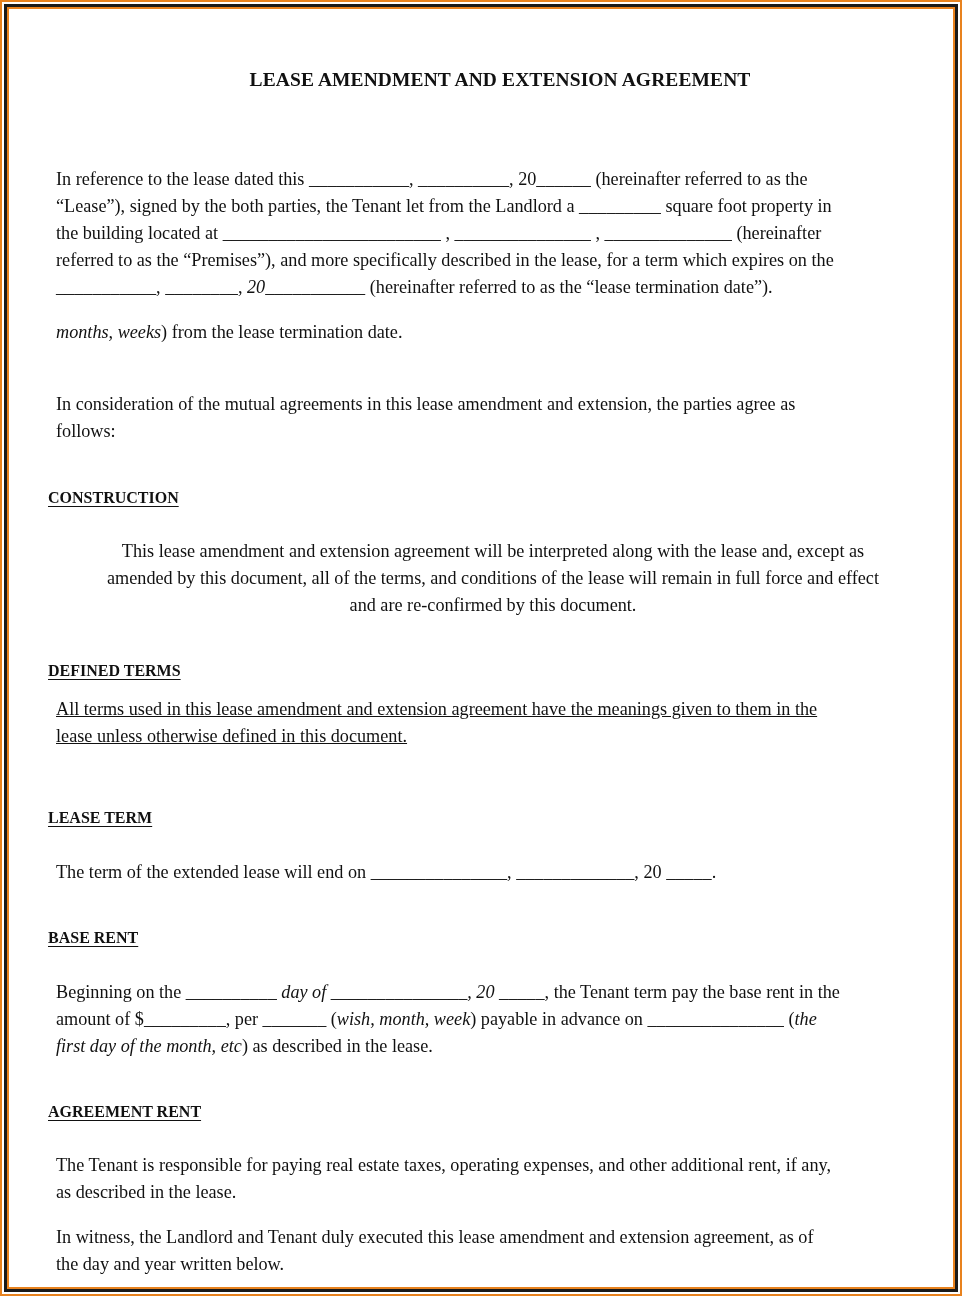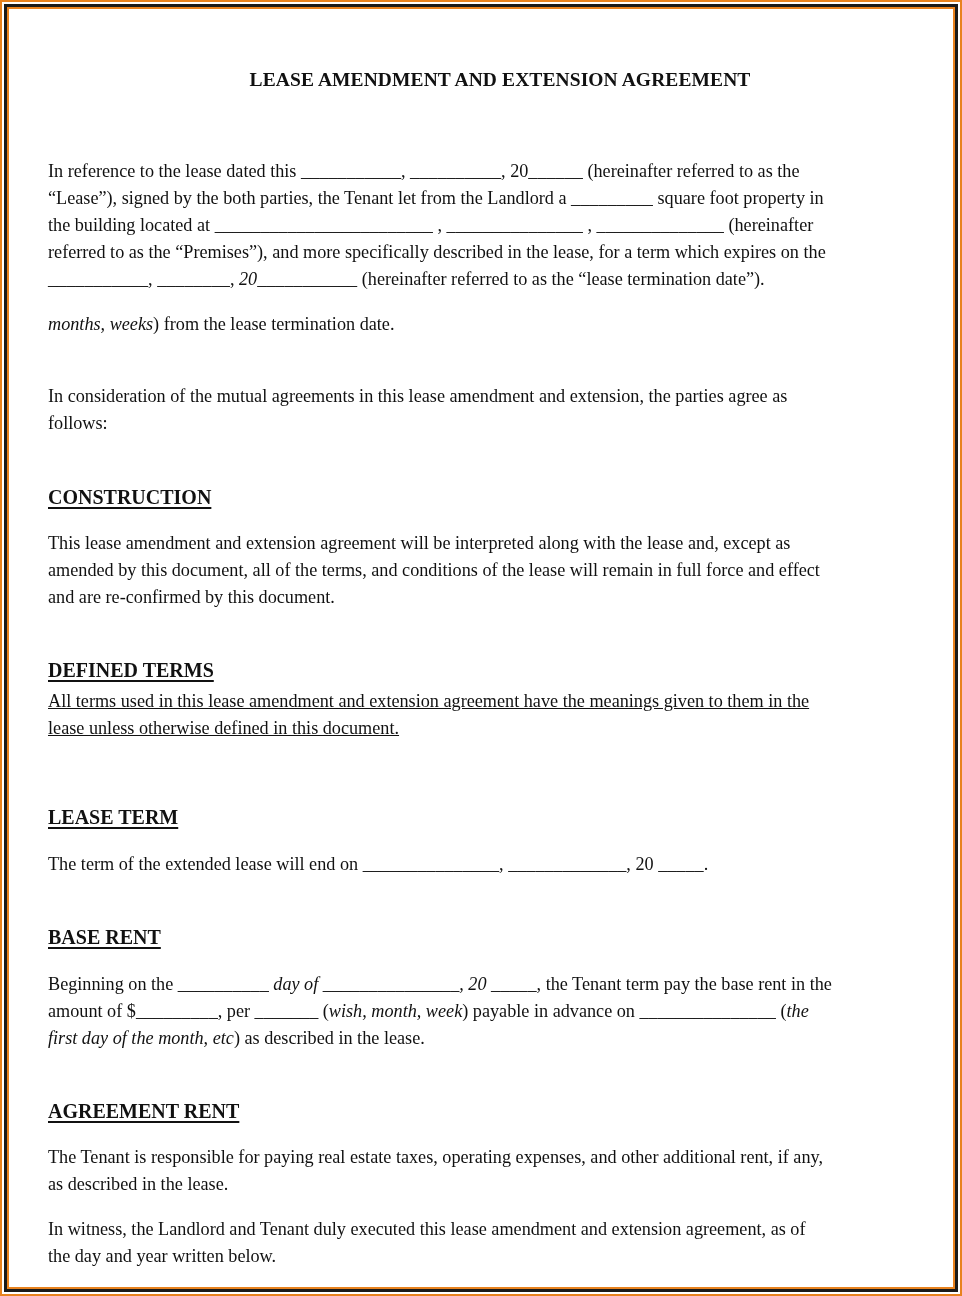--- a/index.html
+++ b/index.html
@@ -24,24 +24,24 @@
       position: absolute; left: 48px; top: 0; width: 874px;
       font-family: "Liberation Serif", "DejaVu Serif", serif;
       color: #111;
       font-size: 18.2px;
       line-height: 27px;
     }
     .title {
       position: absolute; top: 66px; left: 0; width: 900px; text-align: center;
       font-weight: bold; font-size: 19.5px; letter-spacing: 0.1px;
     }
-    .para { position: absolute; left: 0; width: 874px; margin: 0; }
+    .para { position: absolute; left: 0; width: 874px; margin: 8px; }
     .heading {
       position: absolute; left: 0; margin: 0;
-      font-weight: bold; font-size: 20px; text-decoration: underline;
+      font-weight: bold; font-size: 16px; text-decoration: underline;
       text-underline-offset: 3px;
     }
     i { }
   </style>
 </head>
 <body>
 
 <div class="frame">
   <div class="frame-inner"></div>
   <div class="frame-inner2"></div>
@@ -61,21 +61,21 @@
   <div class="para" style="top:311px;">
     <div><i>months, weeks</i><span>) from the lease termination date.</span></div>
   </div>
 
   <div class="para" style="top:383px;">
     <div>In consideration of the mutual agreements in this lease amendment and extension, the parties agree as</div>
     <div>follows:</div>
   </div>
 
   <div class="heading" style="top:484px;">CONSTRUCTION</div>
-  <div class="para" style="top:530px;">
+  <div class="para" style="top:530px;text-align:center;">
     <div>This lease amendment and extension agreement will be interpreted along with the lease and, except as</div>
     <div>amended by this document, all of the terms, and conditions of the lease will remain in full force and effect</div>
     <div>and are re-confirmed by this document.</div>
   </div>
 
   <div class="heading" style="top:657px;">DEFINED TERMS</div>
   <div class="para" style="top:688px;text-decoration:underline;">
     <div>All terms used in this lease amendment and extension agreement have the meanings given to them in the</div>
     <div>lease unless otherwise defined in this document.</div>
   </div>

